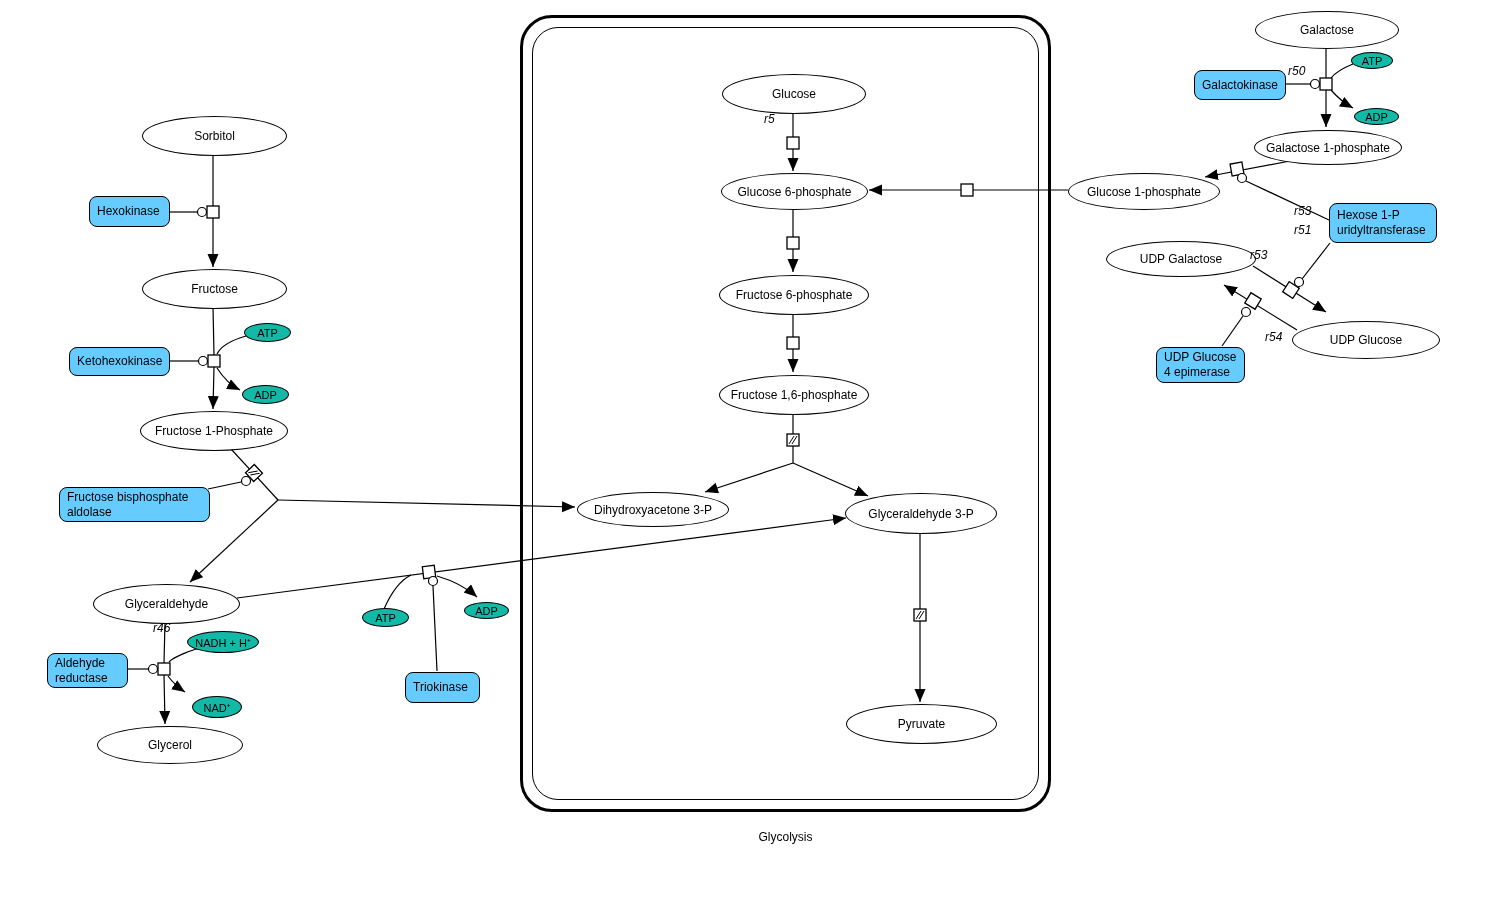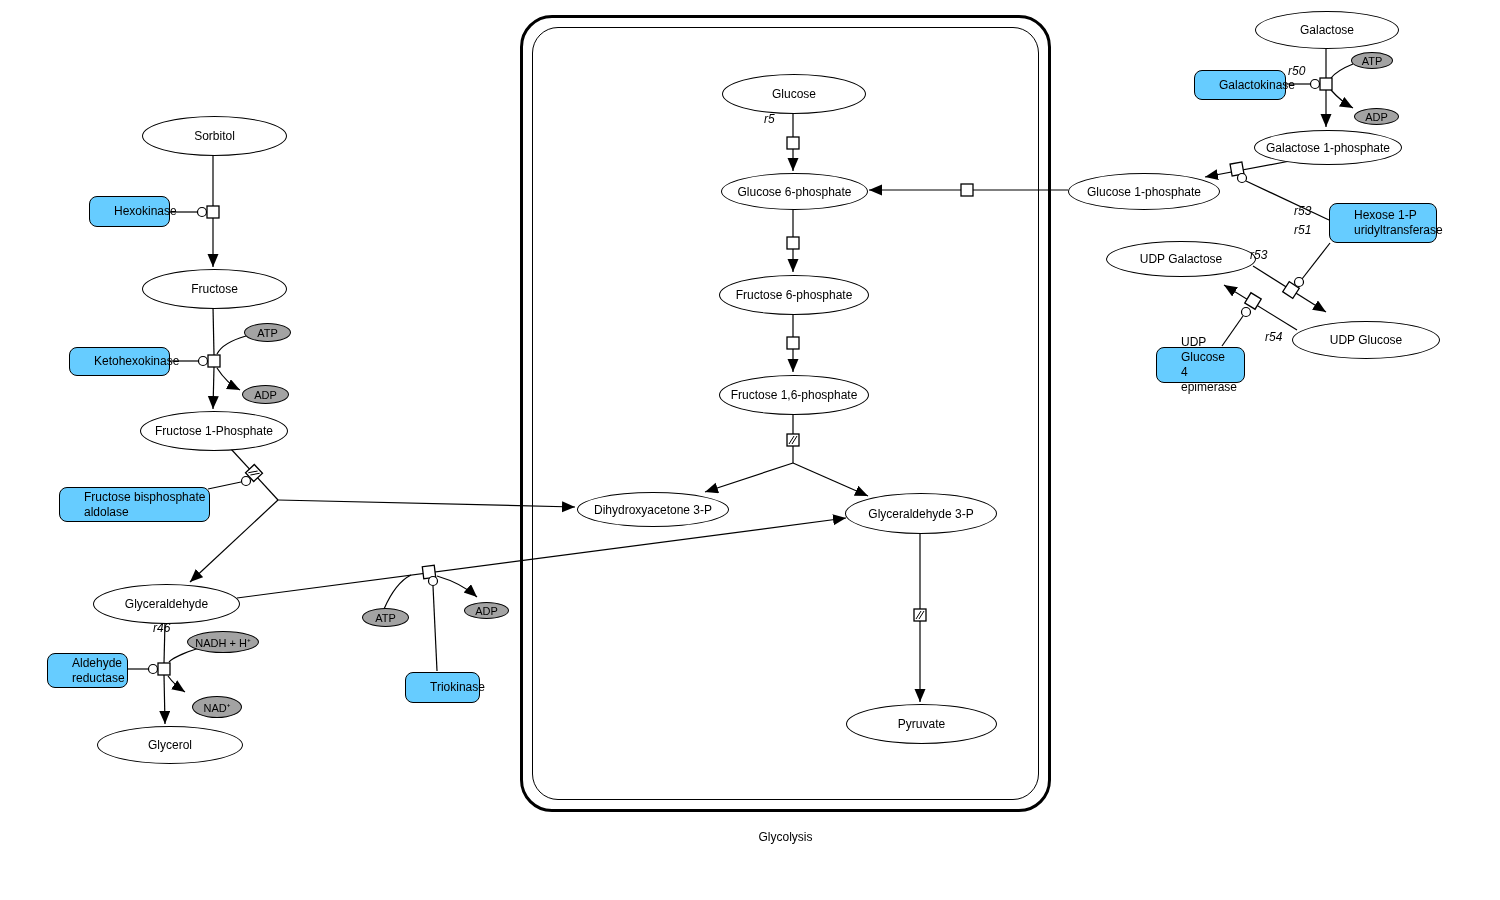--- a/index.html
+++ b/index.html
@@ -5,26 +5,26 @@
   html,body { margin:0; padding:0; background:#fff; }
   .canvas { position:relative; width:1500px; height:900px; background:#fff; overflow:hidden;
             font-family:"Liberation Sans", sans-serif; color:#000; }
   .comp-outer { position:absolute; border:3px solid #000; border-radius:32px; background:transparent; z-index:0; }
   .comp-inner { position:absolute; border:1px solid #000; border-radius:26px; background:transparent; z-index:0; }
   .comp-label { position:absolute; font-size:12px; text-align:center; z-index:1;margin-top:48px; }
   svg.edges { position:absolute; left:0; top:0; z-index:1; }
   .species  { position:absolute; background:#fff; border:1px solid #000; border-radius:50%;
               display:flex; align-items:center; justify-content:center; font-size:12px;
               white-space:nowrap; z-index:2; }
-  .cofactor { position:absolute; background:#a3a3a3; border:1px solid #000; border-radius:50%;
+  .cofactor { position:absolute; background:#14b8a6; border:1px solid #000; border-radius:50%;
               display:flex; align-items:center; justify-content:center; font-size:11px;
               white-space:nowrap; z-index:2; }
   .enzyme   { position:absolute; background:var(--enzyme-fill,#66CCFF); border:1.5px solid #000;
               border-radius:8px; font-size:12px; line-height:15px; white-space:pre-line;
-              display:flex; align-items:center; padding-left:24px; box-sizing:border-box; z-index:2; }
+              display:flex; align-items:center; padding-left:7px; box-sizing:border-box; z-index:2; }
   .rlabel   { position:absolute; font-size:12px; z-index:2; white-space:nowrap;font-style:italic; }
 </style>
 </head>
 <body>
 
 <div class="canvas">
 
   <div class="comp-outer" style="left:520px;top:15px;width:525px;height:791px"></div>
   <div class="comp-inner" style="left:532px;top:27px;width:505px;height:771px"></div>
   <div class="comp-label" style="left:520px;top:782px;width:531px">Glycolysis</div>

